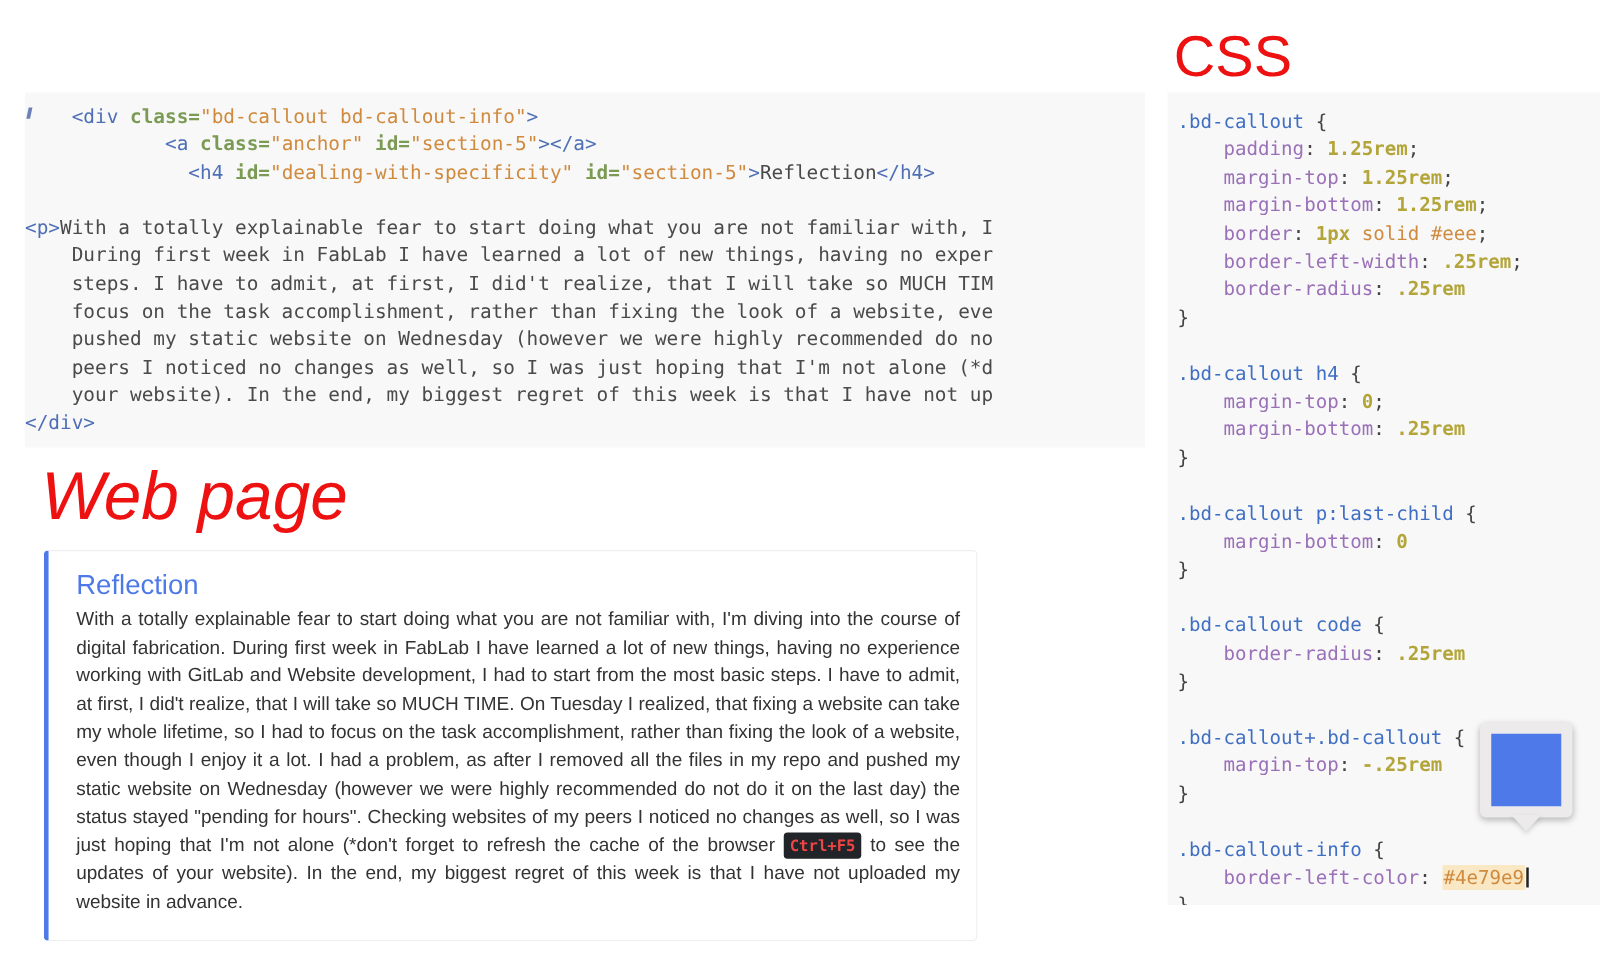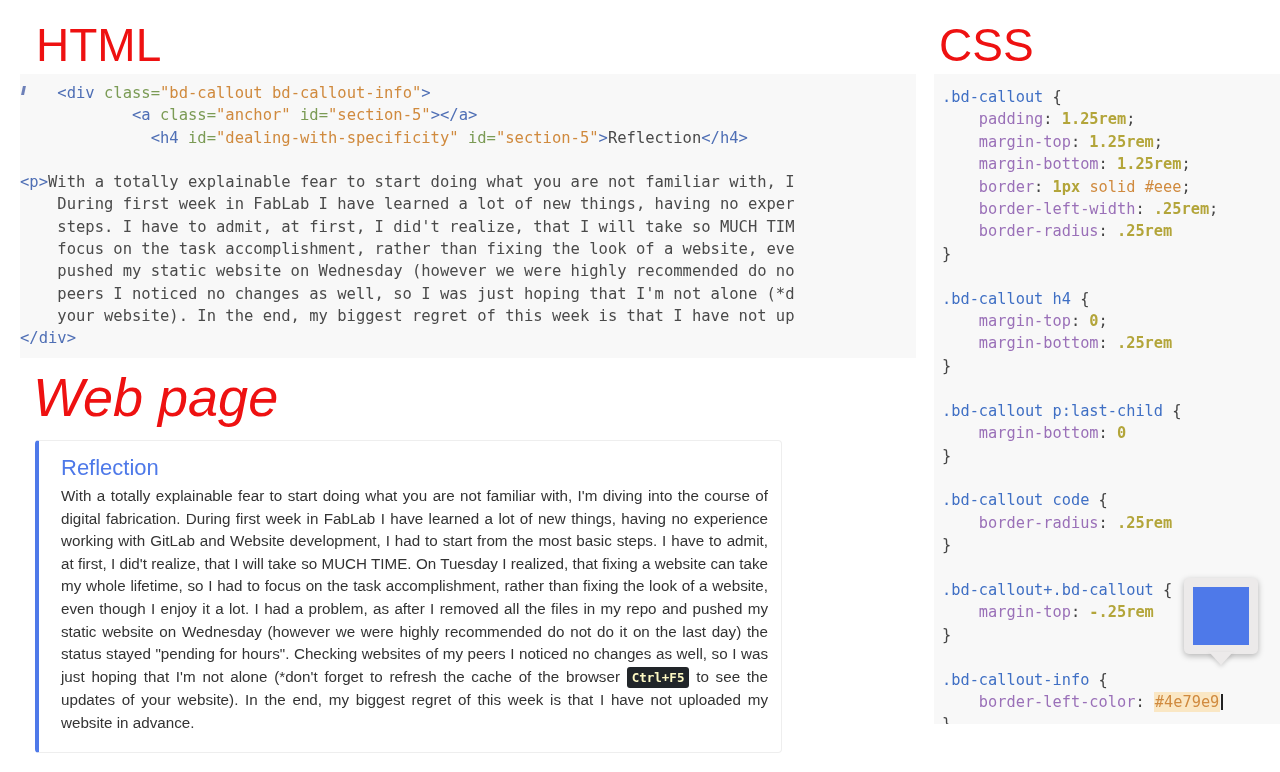--- a/index.html
+++ b/index.html
@@ -46,21 +46,21 @@
     left: 0px;
     top: 8px;
     font-family: "DejaVu Sans Mono", "Liberation Mono", monospace;
     font-size: 15.5px;
     line-height: 22.3px;
     color: #4a4a4a;
     white-space: pre;
     letter-spacing: 0px;
   }
   .tag      { color: #4f6fb5; margin-top: 16px; }
-  .attr     { color: #7b9b55; }
+  .attr     { color: #7b9b55; font-weight: bold; }
   .str      { color: #d08a3e; }
   .plain    { color: #4a4a4a; }
 
   
   #stray-mark {
     position: absolute;
     left: 22px;
     top: 86px;
     width: 3px;
     height: 9px;
@@ -170,35 +170,34 @@
     width: 707px;
     font-family: "Liberation Sans", sans-serif;
     font-size: 15.2px;
     line-height: 22.6px;
     color: #333333;
     text-align: justify;
     text-justify: inter-word;
   }
   code.kbd {
     background: #212529;
-    color: #fef9c3;
+    color: #ef4444;
     font-family: "DejaVu Sans Mono", "Liberation Mono", monospace;
     font-size: 12.5px;
     font-weight: bold;
     padding: 3px 5px;
     border-radius: 3px;
     white-space: nowrap;
   }
 </style>
 </head>
 <body>
 
 <div id="root">
 
-  <div class="red-heading" id="heading-html">HTML</div>
 
   <div class="red-heading" id="heading-css">CSS</div>
 
   <div class="red-heading" id="heading-web">Web page</div>
 
   <div id="html-code-panel">
     <div class="code" id="html-code-lines"><div><span class="tag">    &lt;div </span><span class="attr">class=</span><span class="str">"bd-callout bd-callout-info"</span><span class="tag">&gt;</span></div><div><span class="tag">            &lt;a </span><span class="attr">class=</span><span class="str">"anchor" </span><span class="attr">id=</span><span class="str">"section-5"</span><span class="tag">&gt;&lt;/a&gt;</span></div><div><span class="tag">              &lt;h4 </span><span class="attr">id=</span><span class="str">"dealing-with-specificity" </span><span class="attr">id=</span><span class="str">"section-5"</span><span class="tag">&gt;</span><span class="plain">Reflection</span><span class="tag">&lt;/h4&gt;</span></div><div>&nbsp;</div><div><span class="tag">&lt;p&gt;</span><span class="plain">With a totally explainable fear to start doing what you are not familiar with, I</span></div><div><span class="plain">    During first week in FabLab I have learned a lot of new things, having no exper</span></div><div><span class="plain">    steps. I have to admit, at first, I did't realize, that I will take so MUCH TIM</span></div><div><span class="plain">    focus on the task accomplishment, rather than fixing the look of a website, eve</span></div><div><span class="plain">    pushed my static website on Wednesday (however we were highly recommended do no</span></div><div><span class="plain">    peers I noticed no changes as well, so I was just hoping that I'm not alone (*d</span></div><div><span class="plain">    your website). In the end, my biggest regret of this week is that I have not up</span></div><div><span class="tag">&lt;/div&gt;</span></div></div>
   </div>
   <div id="stray-mark"></div>
 

